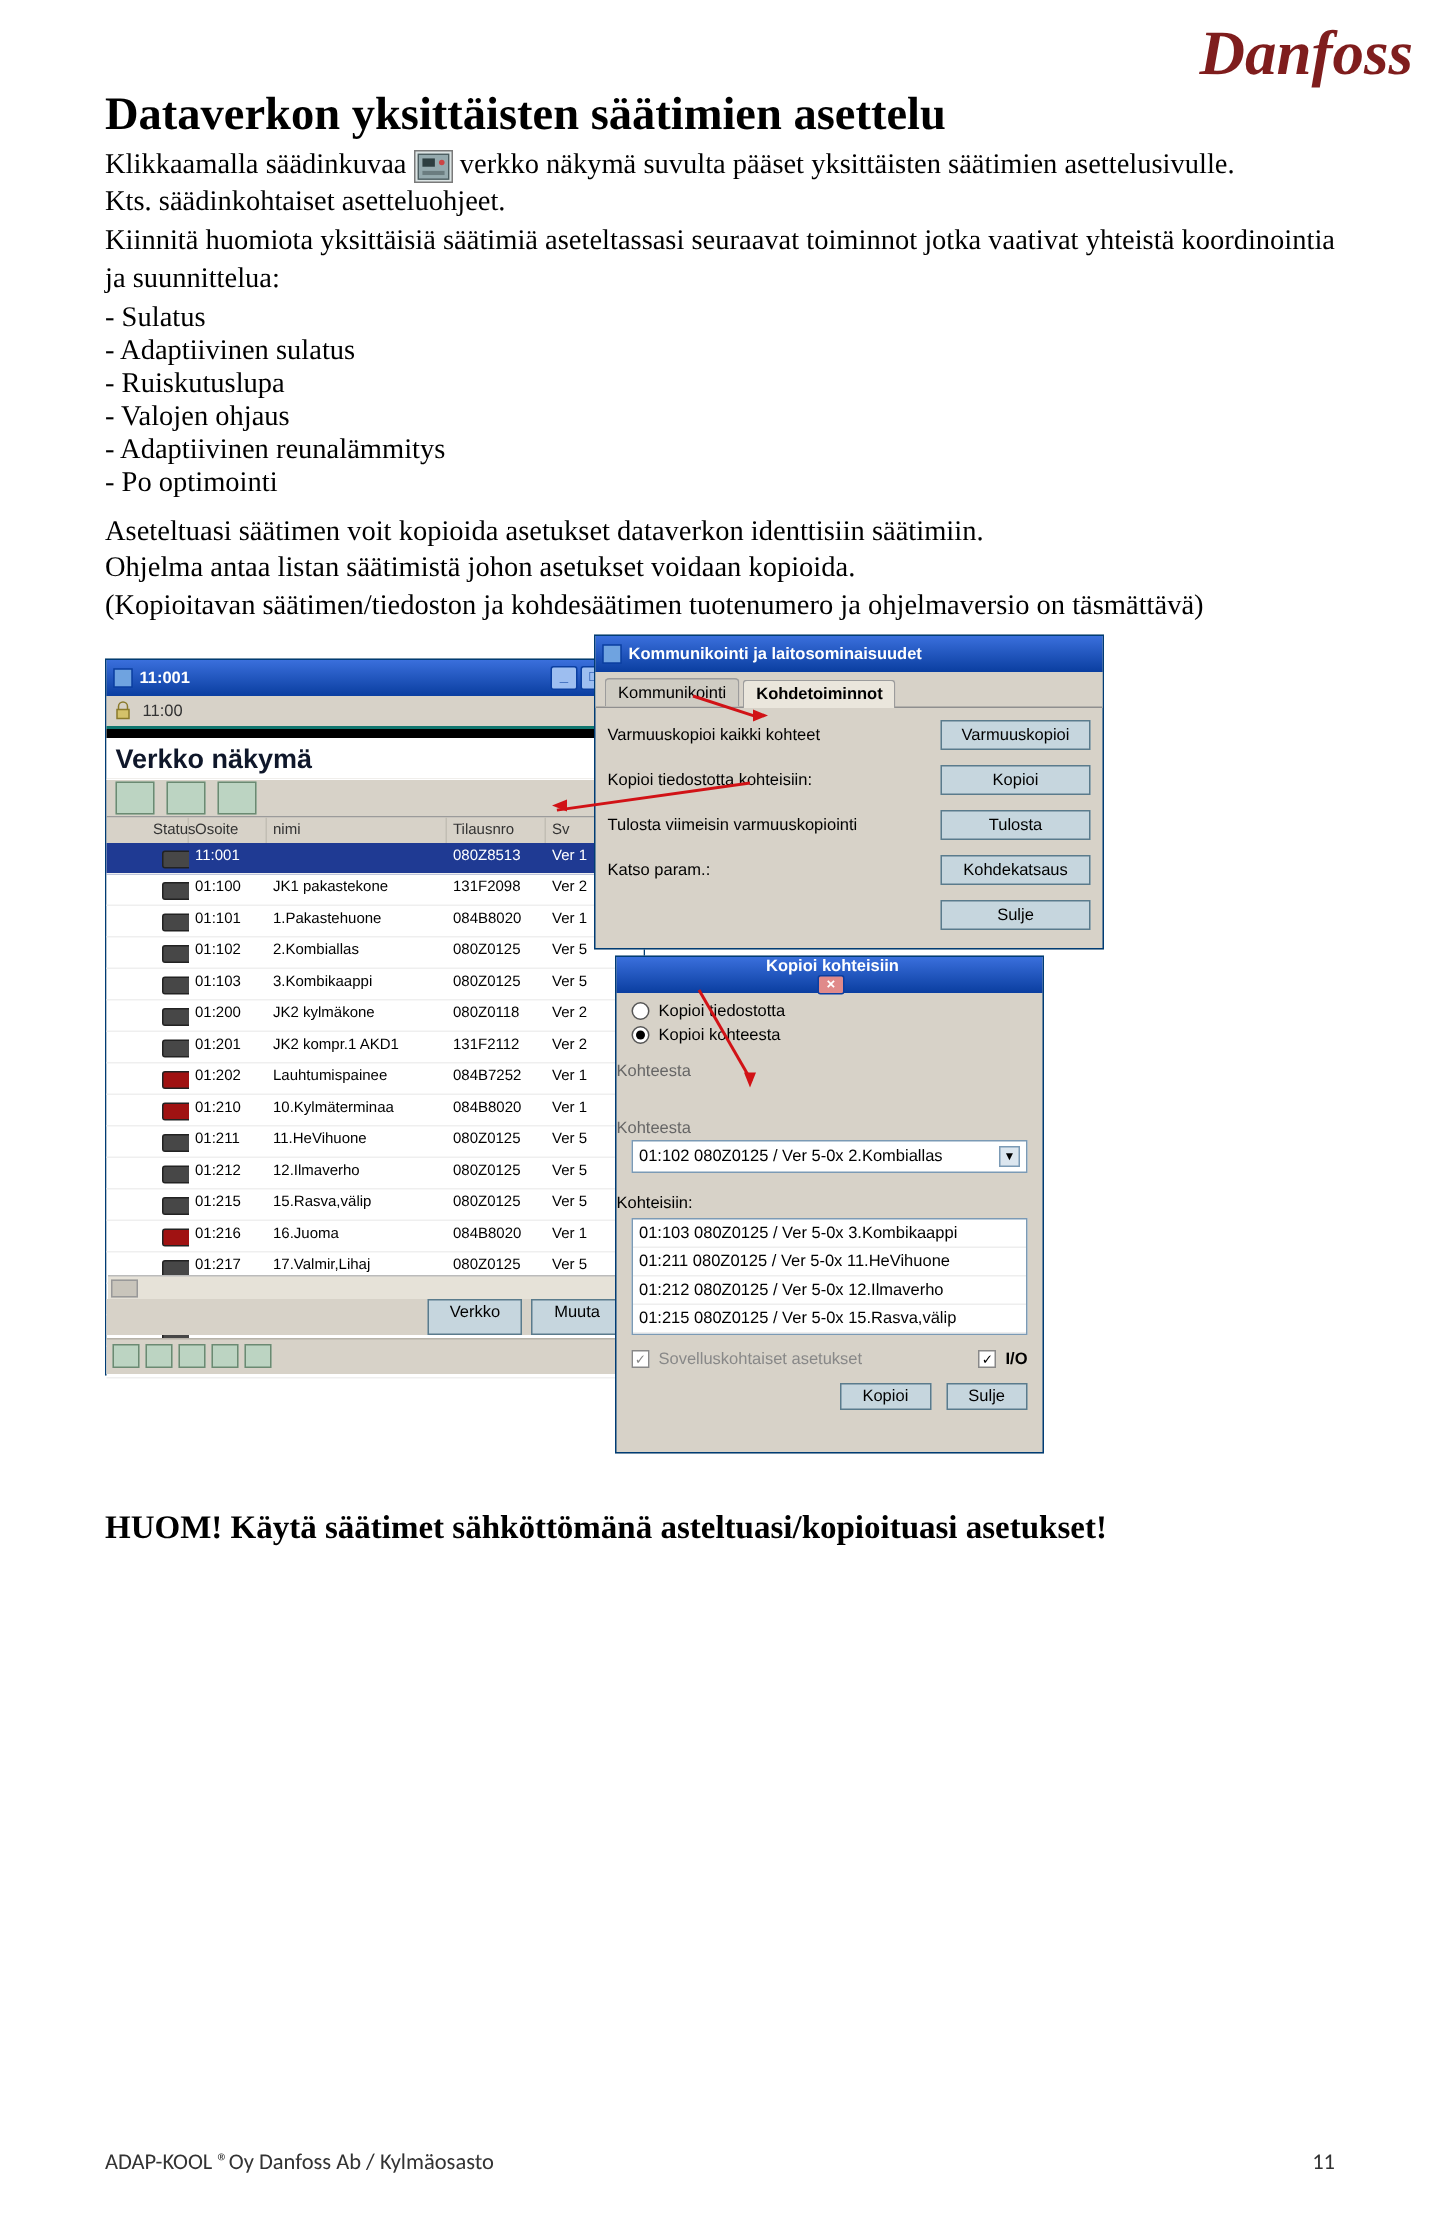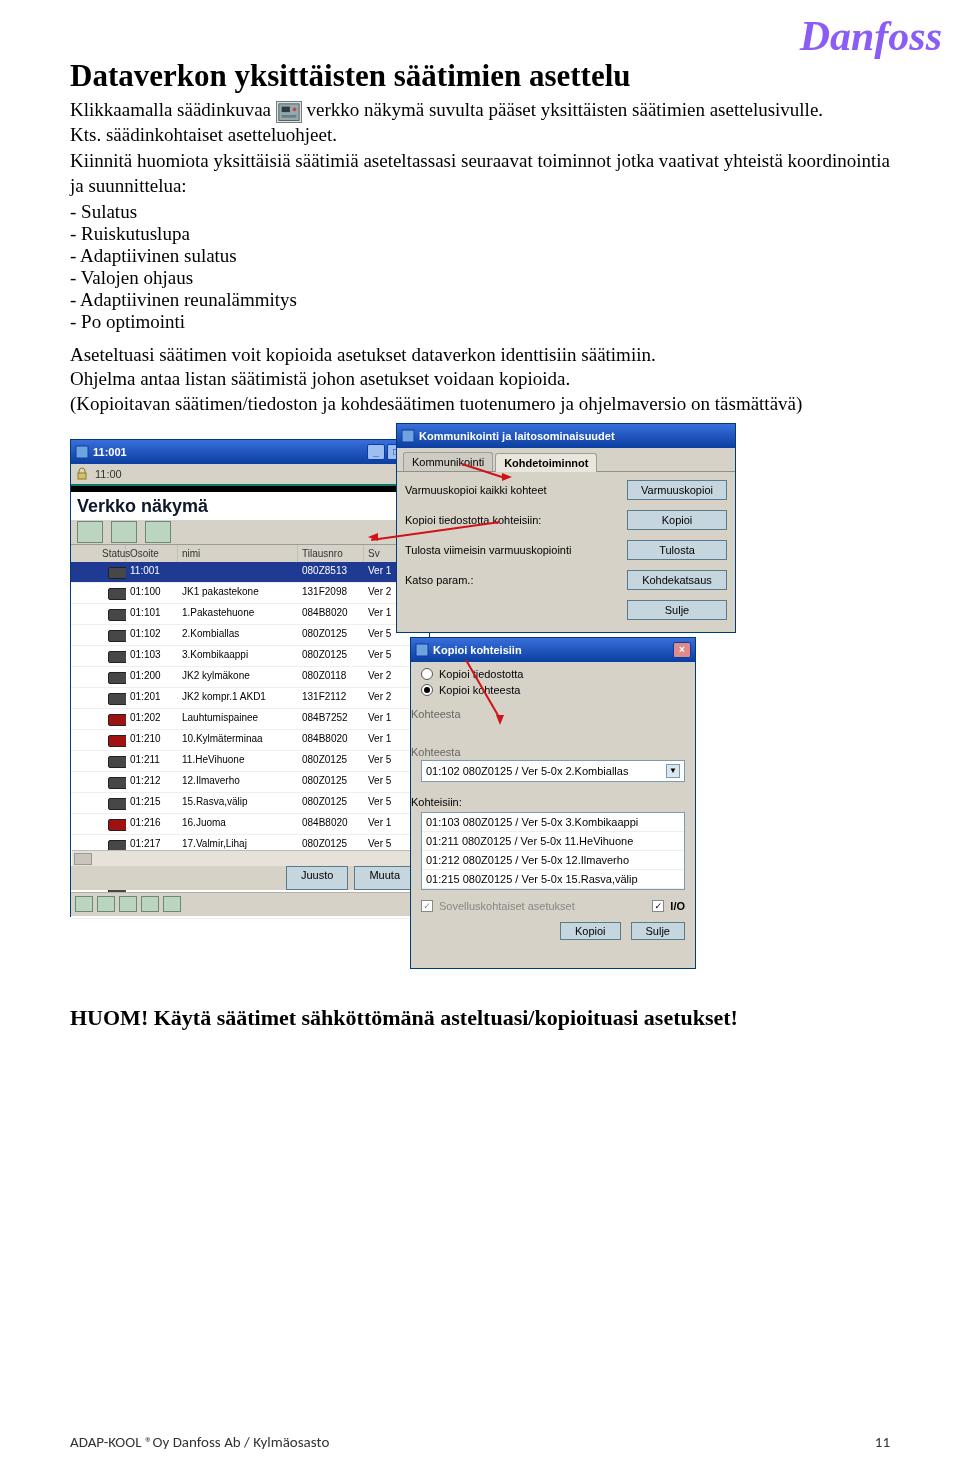--- a/index.html
+++ b/index.html
@@ -1,18 +1,18 @@
 <!DOCTYPE html>
 <html><head>
 <meta charset="utf-8">
 <style>
   * { box-sizing: border-box; margin: 0; padding: 0; }
   html, body { width: 960px; background: #fff; font-family: "Times New Roman", Times, serif; color: #000; }
   body { position: relative; min-height: 1479px; padding: 24px 70px 90px 70px; }
-  .logo { position: absolute; top: 12px; right: 18px; font-family: "Brush Script MT", cursive; font-style: italic; font-weight: bold; font-size: 42px; color: #8b5cf6; letter-spacing: 0px; }
+  .logo { position: absolute; top: 12px; right: 18px; font-family: "Brush Script MT", cursive; font-style: italic; font-weight: bold; font-size: 42px; color: #7f1d1d; letter-spacing: 0px; }
   h1 { font-size: 31px; font-weight: bold; margin-top: 34px; margin-bottom: 4px; }
   .body-text { font-size: 19px; line-height: 1.3; }
   .inline-icon { display: inline-block; width: 26px; height: 22px; vertical-align: middle; background: #dce4e4; border: 1px solid #7a7a7a; position: relative; }
   .inline-icon svg { position: absolute; inset: 0; }
   .bullets { margin: 2px 0 10px 0; font-size: 19px; }
   .bullets div::before { content: "- "; }
   .sshot-area { margin-top: 6px; width: 690px; height: 548px; position: relative; font-family: Tahoma, Arial, sans-serif; font-size: 11px; color: #000; }
 
   
   .win1 { position: absolute; left: 0; top: 16px; width: 360px; height: 478px; background: #d7d2c8; border: 1px solid #003c74; }
@@ -46,21 +46,21 @@
   .win2 { position: absolute; left: 326px; top: 0; width: 340px; height: 210px; background: #d7d2c8; border: 1px solid #003c74; }
   .tabbar { display:flex; gap:2px; padding:4px 6px 0; background:#d7d2c8; border-bottom:1px solid #8f8f8f;}
   .tab { padding:3px 8px; font-size:11px; background:#cfccc3; border:1px solid #9c9c9c; border-bottom:none; border-radius:3px 3px 0 0;}
   .tab.active { background:#eae6dc; position:relative; top:1px;font-weight:bold; }
   .panel { padding: 8px 8px; display:flex; flex-direction:column; gap:10px; }
   .row2 { display:flex; align-items:center; justify-content:space-between; font-size:11px; }
   .row2 .pbtn { width: 100px; text-align:center; padding:3px 0; background:#c6d6de; border:1px solid #5a7b8c; font-size:11px; }
 
   
   .win3 { position:absolute; left:340px; top:214px; width:286px; height:332px; background:#d7d2c8; border:1px solid #003c74;}
-  .win3 .win-title { background: linear-gradient(#3a6fdc,#0a3ea0); }
+  .win3 .win-title { background: linear-gradient(#3a6fdc,#0a3ea0); flex-direction: column; }
   .radios { padding:6px 10px; font-size:11px; display:flex; flex-direction:column; gap:4px;}
   .radio-row { display:flex; align-items:center; gap:6px;}
   .radio { width:12px; height:12px; border-radius:50%; border:1px solid #555; background:#fff; display:flex; align-items:center; justify-content:center;}
   .radio.sel::after{content:""; width:6px; height:6px; border-radius:50%; background:#000;}
   .sect-lbl { padding: 6px 0 2px; font-size:11px; color:#666; }
   .select-box { margin: 0 10px; height:22px; background:#fff; border:1px solid #7b9ab5; display:flex; align-items:center; padding:0 4px; font-size:11px; justify-content:space-between;}
   .select-box .arrow{width:14px; height:14px; background:#dce6ef; border:1px solid #7b9ab5; display:flex; align-items:center; justify-content:center; font-size:8px;}
   .listbox { margin:2px 10px 6px; background:#fff; border:1px solid #7b9ab5; font-size:11px;}
   .listbox div{padding:3px 4px; border-bottom:1px solid #eee;}
   .chk-row { display:flex; align-items:center; gap:6px; padding:4px 10px; font-size:11px; color:#888;}
@@ -93,22 +93,22 @@
       </svg>
   </span>
   <span> verkko näkymä suvulta pääset yksittäisten säätimien asettelusivulle.</span>
 </p>
 
 <p class="body-text">Kts. säädinkohtaiset asetteluohjeet.</p>
 <p class="body-text" style="margin-top:2px">Kiinnitä huomiota yksittäisiä säätimiä aseteltassasi seuraavat toiminnot jotka vaativat yhteistä koordinointia ja suunnittelua:</p>
 
 <div class="bullets" id="bullets">
     <div>Sulatus</div>
+    <div>Adaptiivinen sulatus</div>
     <div>Ruiskutuslupa</div>
-    <div>Adaptiivinen sulatus</div>
     <div>Valojen ohjaus</div>
     <div>Adaptiivinen reunalämmitys</div>
     <div>Po optimointi</div>
   </div>
 
 <p class="body-text">Aseteltuasi säätimen voit kopioida asetukset dataverkon identtisiin säätimiin.</p>
 <p class="body-text">Ohjelma antaa listan säätimistä johon asetukset voidaan kopioida.</p>
 <p class="body-text">(Kopioitavan säätimen/tiedoston ja kohdesäätimen tuotenumero ja ohjelmaversio on täsmättävä)</p>
 
 <div class="sshot-area">
@@ -299,21 +299,21 @@
           <div class="c-nimi">20.Juusto</div>
           <div class="c-til">080Z0125</div>
           <div class="c-sw">Ver 5</div>
         </div>
       </div>
     <div class="scroll-h">
         <div class="thumb"></div>
         <div class="rarr"></div>
       </div>
     <div class="btnbar">
-      <span class="gbtn">Juusto</span>
+      <span class="gbtn">Verkko</span>
       <span class="gbtn">Muuta</span>
     </div>
     <div class="bottombar">
       <span class="bb"></span>
       <span class="bb"></span>
       <span class="bb"></span>
       <span class="bb"></span>
       <span class="bb"></span>
     </div>
   </div>

